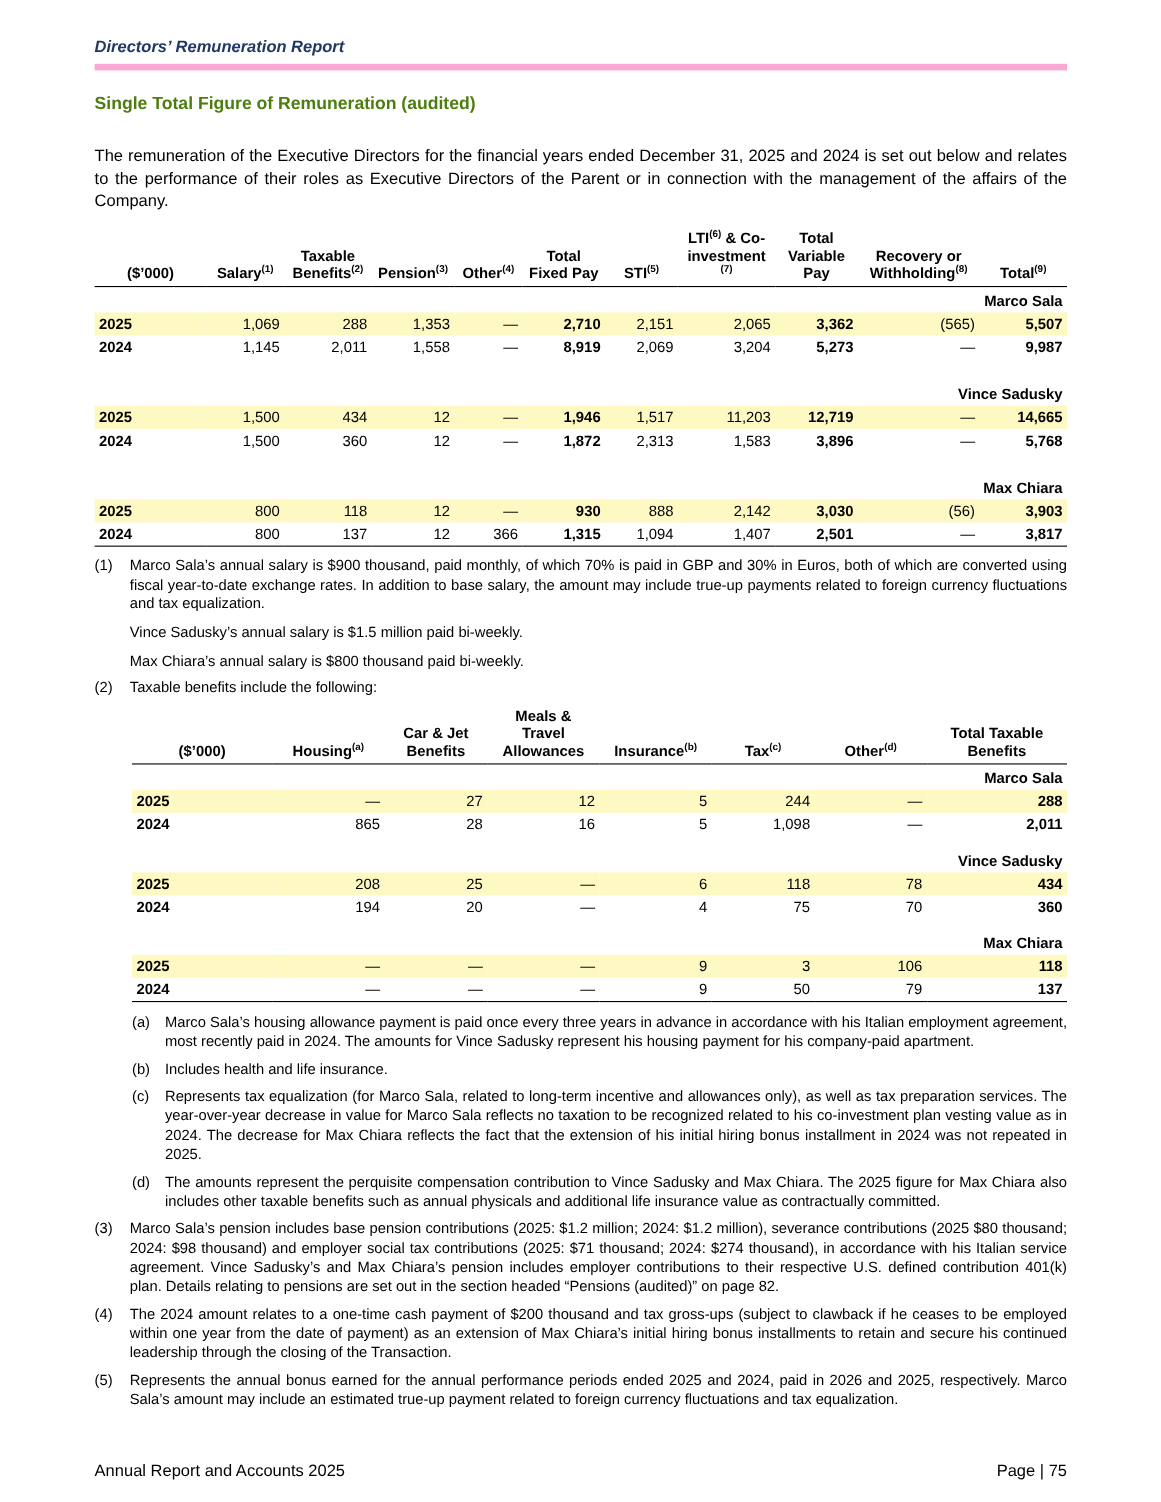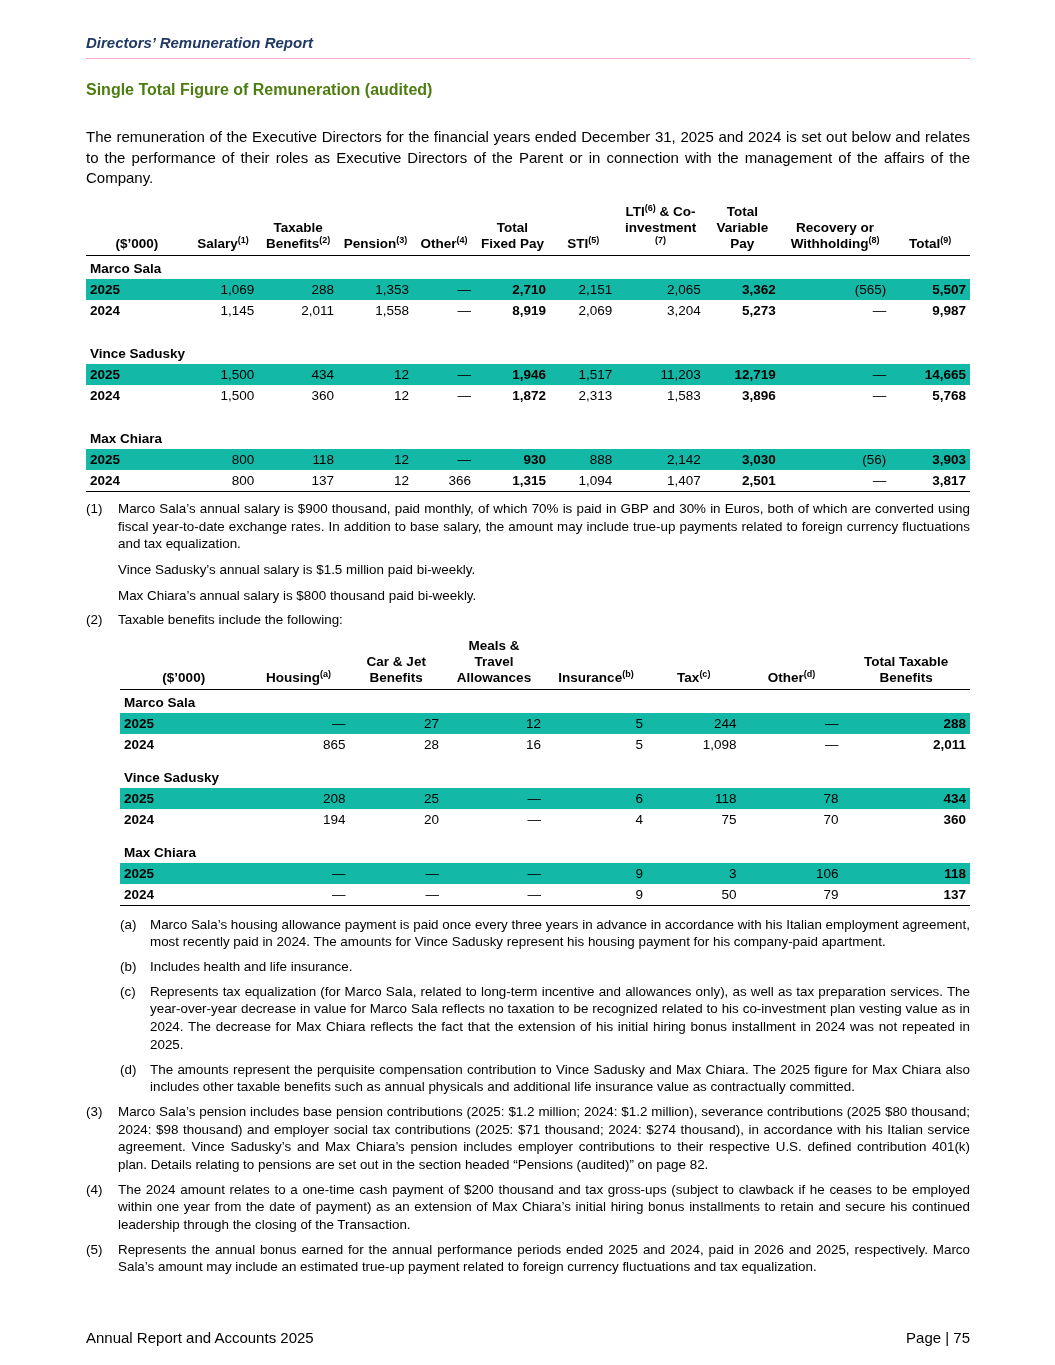--- a/index.html
+++ b/index.html
@@ -3,36 +3,36 @@
 <meta charset="utf-8">
 <style>
   html,body{margin:0;padding:0;background:#ffffff;}
   .page{
     width:1055px;min-height:1365px;box-sizing:border-box;
     padding:34px 85px 70px 86px;position:relative;
     font-family:"Liberation Sans",sans-serif;color:#000;
   }
   .report-header{
     font-size:15px;font-weight:bold;font-style:italic;color:#1f3864;
-    padding-bottom:7px;border-bottom:1px solid #f9a8d4;margin-bottom:22px;
+    padding-bottom:7px;border-bottom:6px solid #f9a8d4;margin-bottom:22px;
   }
   .red-heading{color:#4d7c0f;font-size:16px;font-weight:bold;margin:0 0 28px 0;}
   .subheading{font-size:15.5px;font-weight:bold;margin:0 0 2px 0;}
   .intro{font-size:15px;line-height:1.38;text-align:justify;margin:0 0 14px 0;}
 
   table{width:100%;border-collapse:collapse;font-size:13.5px;border-bottom:1px solid #000;}
   #table1{margin-bottom:8px;}
   #table2{margin:8px 0 10px 34px;width:calc(100% - 34px);}
   thead{border-bottom:1.5px solid #000;}
   thead th{font-weight:bold;text-align:center;vertical-align:bottom;padding:1px 3px 3px;line-height:1.18;}
   thead th.col-label{text-align:center;}
   td{padding:3px 4px;text-align:right;white-space:nowrap;}
   td.label{text-align:left;font-weight:bold;}
-  tr.group-row td{font-weight:bold;text-align:left;padding-top:5px;}
-  tr.stripe{background:#14b8a6;}
+  tr.group-row td{font-weight:bold;text-align:right;padding-top:5px;}
+  tr.stripe{background:#fef9c3;}
   td.b{font-weight:bold;}
   tr.spacer td{padding:0;}
   sup{font-size:9px;line-height:0;}
 
   .notes{font-size:13.4px;line-height:1.32;margin:4px 0;}
   .notes .fn{display:flex;margin:7px 0;}
   .notes .fn-label{flex:0 0 32px;}
   .notes .fn-text{flex:1;text-align:justify;}
   .notes .fn-text p{margin:0 0 8px 0;}
   .notes .fn-text p:last-child{margin-bottom:0;}

